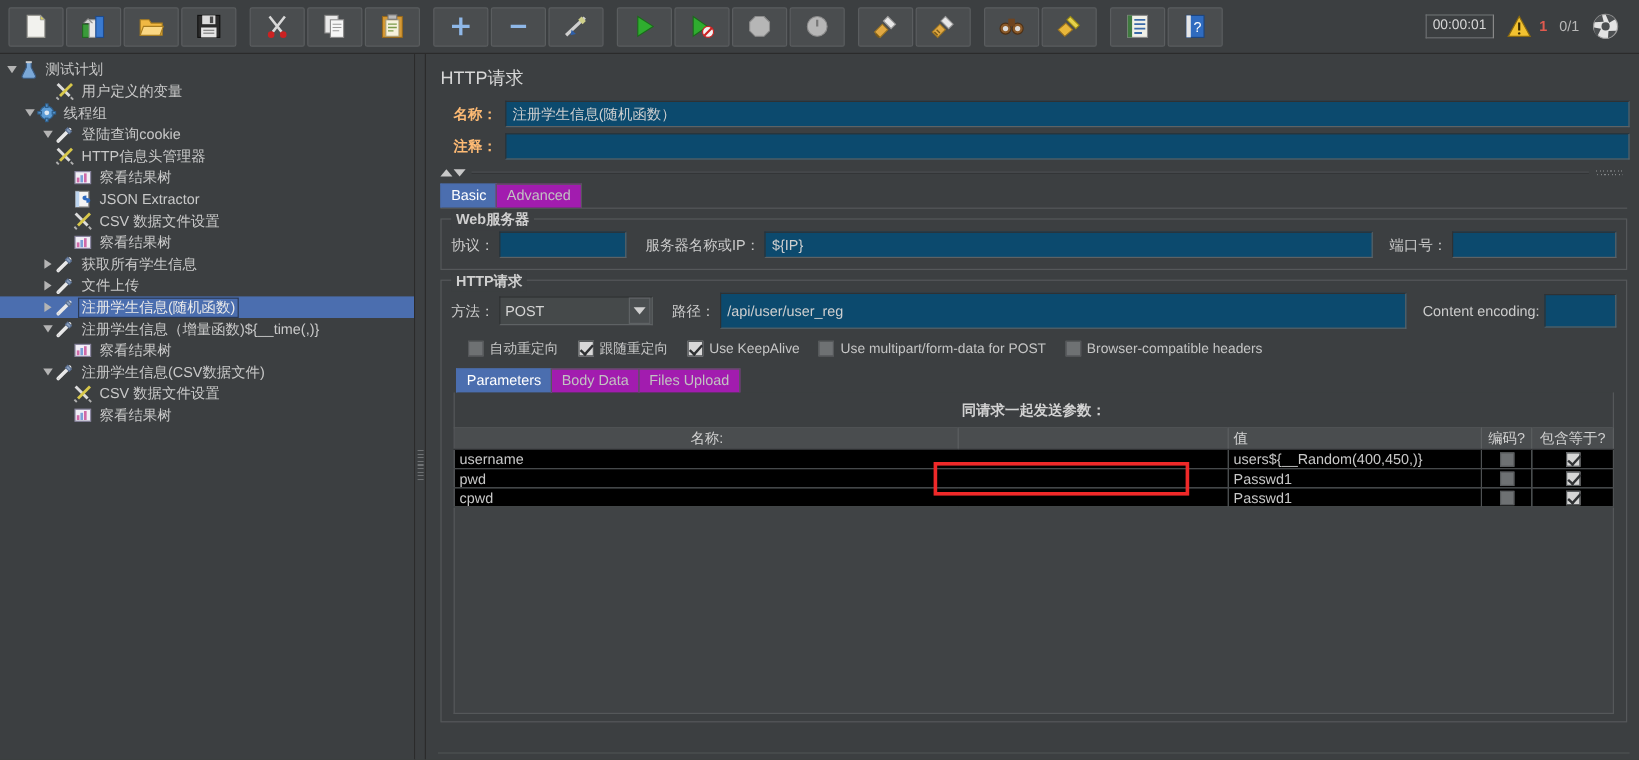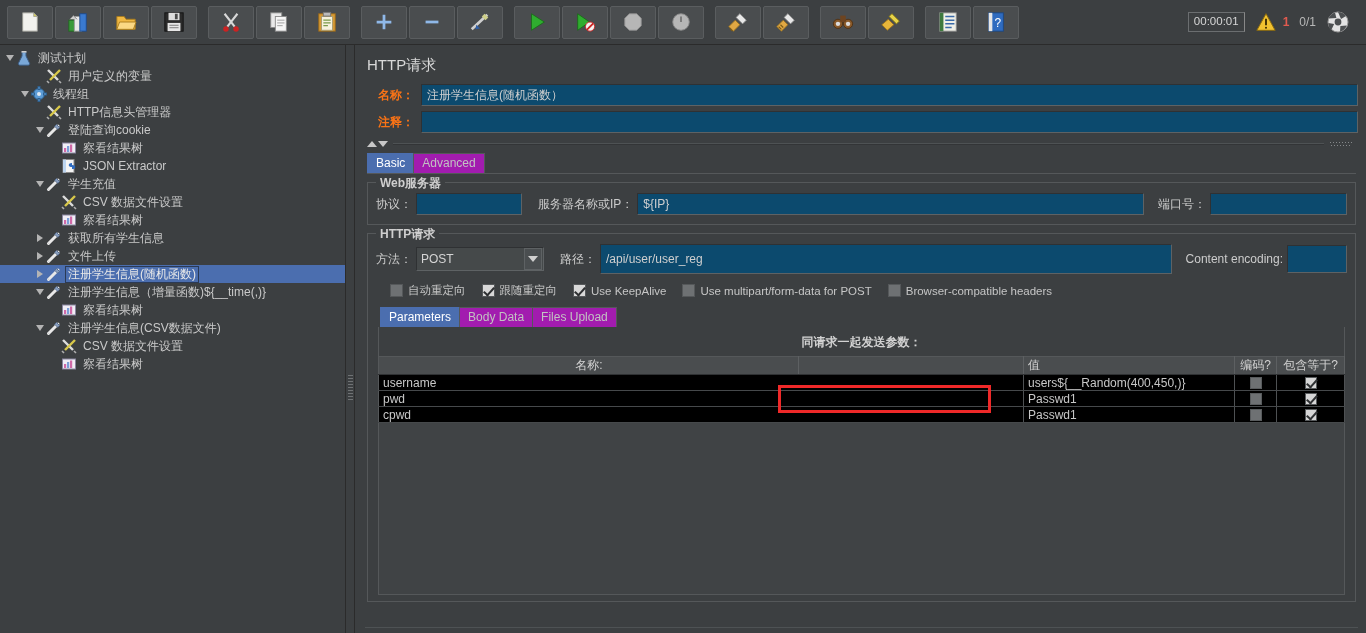--- a/index.html
+++ b/index.html
@@ -122,21 +122,21 @@
     position: relative;
     overflow: hidden;
   }
   #panel-title {
     font-size: 15px; color: #d8d8d8; font-weight: normal;
     margin: 3px 0 9px 2px;
   }
 
   .field-row { display: flex; align-items: center; margin-bottom: 5px; }
   .field-label {
-    font-size: 12px; color: #f97316; font-weight: bold;
+    font-size: 12px; color: #fdba74; font-weight: bold;
     width: 56px; text-align: right; padding-right: 7px; flex: 0 0 56px;
   }
   .txtinput {
     background: #0c4a6e;
     border: 1px solid #5e6264;
     border-top-color: #2f3133;
     border-left-color: #2f3133;
     height: 22px; color: #cfcfcf; font-size: 12px;
     padding: 0 5px; line-height: 20px;
     flex: 1;
@@ -518,68 +518,57 @@
             <g fill="#5b9bd5" stroke="#2e5f8c">
               <rect x="7" y="0.5" width="2" height="3"></rect>
               <rect x="7" y="12.5" width="2" height="3"></rect>
               <rect x="0.5" y="7" width="3" height="2"></rect>
               <rect x="12.5" y="7" width="3" height="2"></rect>
             </g>
           </svg></span>
         <span class="tree-label">线程组</span>
       </div>
       <div class="tree-row" style="padding-left: 34px;">
+        <span class="toggle open">
+          <i></i>
+        </span>
+        <span class="tree-icon"><svg width="16" height="16" viewBox="0 0 16 16">
+            <path d="M2.5 13.5L12 4" stroke="#e8e8e8" stroke-width="3" stroke-linecap="round"></path>
+            <path d="M10.5 2.5l3 3-1.8 1.8-3-3z" fill="#8aa0c0" stroke="#5a6f90"></path>
+            <path d="M2 14l1.6-.4-1.2-1.2z" fill="#cccccc"></path>
+          </svg></span>
+        <span class="tree-label">登陆查询cookie</span>
+      </div>
+      <div class="tree-row" style="padding-left: 34px;">
         <span class="toggle "></span>
         <span class="tree-icon"><svg width="16" height="16" viewBox="0 0 16 16">
             <path d="M2 2l10 10" stroke="#dcdcdc" stroke-width="2.4"></path>
             <path d="M14 2L4 12" stroke="#d8c84a" stroke-width="2.4"></path>
             <path d="M1 13l2 2M13 13l2 2" stroke="#b0b0b0" stroke-width="1.6"></path>
           </svg></span>
         <span class="tree-label">HTTP信息头管理器</span>
-      </div>
-      <div class="tree-row" style="padding-left: 34px;">
-        <span class="toggle open">
-          <i></i>
-        </span>
-        <span class="tree-icon"><svg width="16" height="16" viewBox="0 0 16 16">
-            <path d="M2.5 13.5L12 4" stroke="#e8e8e8" stroke-width="3" stroke-linecap="round"></path>
-            <path d="M10.5 2.5l3 3-1.8 1.8-3-3z" fill="#8aa0c0" stroke="#5a6f90"></path>
-            <path d="M2 14l1.6-.4-1.2-1.2z" fill="#cccccc"></path>
-          </svg></span>
-        <span class="tree-label">登陆查询cookie</span>
       </div>
       <div class="tree-row" style="padding-left: 49px;">
         <span class="toggle "></span>
         <span class="tree-icon"><svg width="16" height="16" viewBox="0 0 16 16">
             <rect x="1.5" y="3" width="13" height="10" fill="#f0eef6" stroke="#8a86a0"></rect>
             <rect x="3" y="8" width="2.2" height="4" fill="#d06aa8"></rect>
             <rect x="6" y="6" width="2.2" height="6" fill="#7a9fd8"></rect>
             <rect x="9" y="4.5" width="2.2" height="7.5" fill="#d06aa8"></rect>
           </svg></span>
         <span class="tree-label">察看结果树</span>
       </div>
       <div class="tree-row" style="padding-left: 49px;">
         <span class="toggle "></span>
         <span class="tree-icon"><svg width="16" height="16" viewBox="0 0 16 16">
             <rect x="2" y="1.5" width="11" height="13" fill="#f4f4f4" stroke="#8a8a8a"></rect>
             <path d="M11 6c-3 0-3 2 0 2s3 2 0 2" stroke="#2f6bbf" stroke-width="2" fill="none"></path>
             <rect x="2" y="1.5" width="3" height="13" fill="#bcd4ef"></rect>
           </svg></span>
         <span class="tree-label">JSON Extractor</span>
-      </div>
-      <div class="tree-row" style="padding-left: 34px;">
-        <span class="toggle open">
-          <i></i>
-        </span>
-        <span class="tree-icon"><svg width="16" height="16" viewBox="0 0 16 16">
-            <path d="M2.5 13.5L12 4" stroke="#e8e8e8" stroke-width="3" stroke-linecap="round"></path>
-            <path d="M10.5 2.5l3 3-1.8 1.8-3-3z" fill="#8aa0c0" stroke="#5a6f90"></path>
-            <path d="M2 14l1.6-.4-1.2-1.2z" fill="#cccccc"></path>
-          </svg></span>
-        <span class="tree-label">学生充值</span>
       </div>
       <div class="tree-row" style="padding-left: 49px;">
         <span class="toggle "></span>
         <span class="tree-icon"><svg width="16" height="16" viewBox="0 0 16 16">
             <path d="M2 2l10 10" stroke="#dcdcdc" stroke-width="2.4"></path>
             <path d="M14 2L4 12" stroke="#d8c84a" stroke-width="2.4"></path>
             <path d="M1 13l2 2M13 13l2 2" stroke="#b0b0b0" stroke-width="1.6"></path>
           </svg></span>
         <span class="tree-label">CSV 数据文件设置</span>
       </div>

